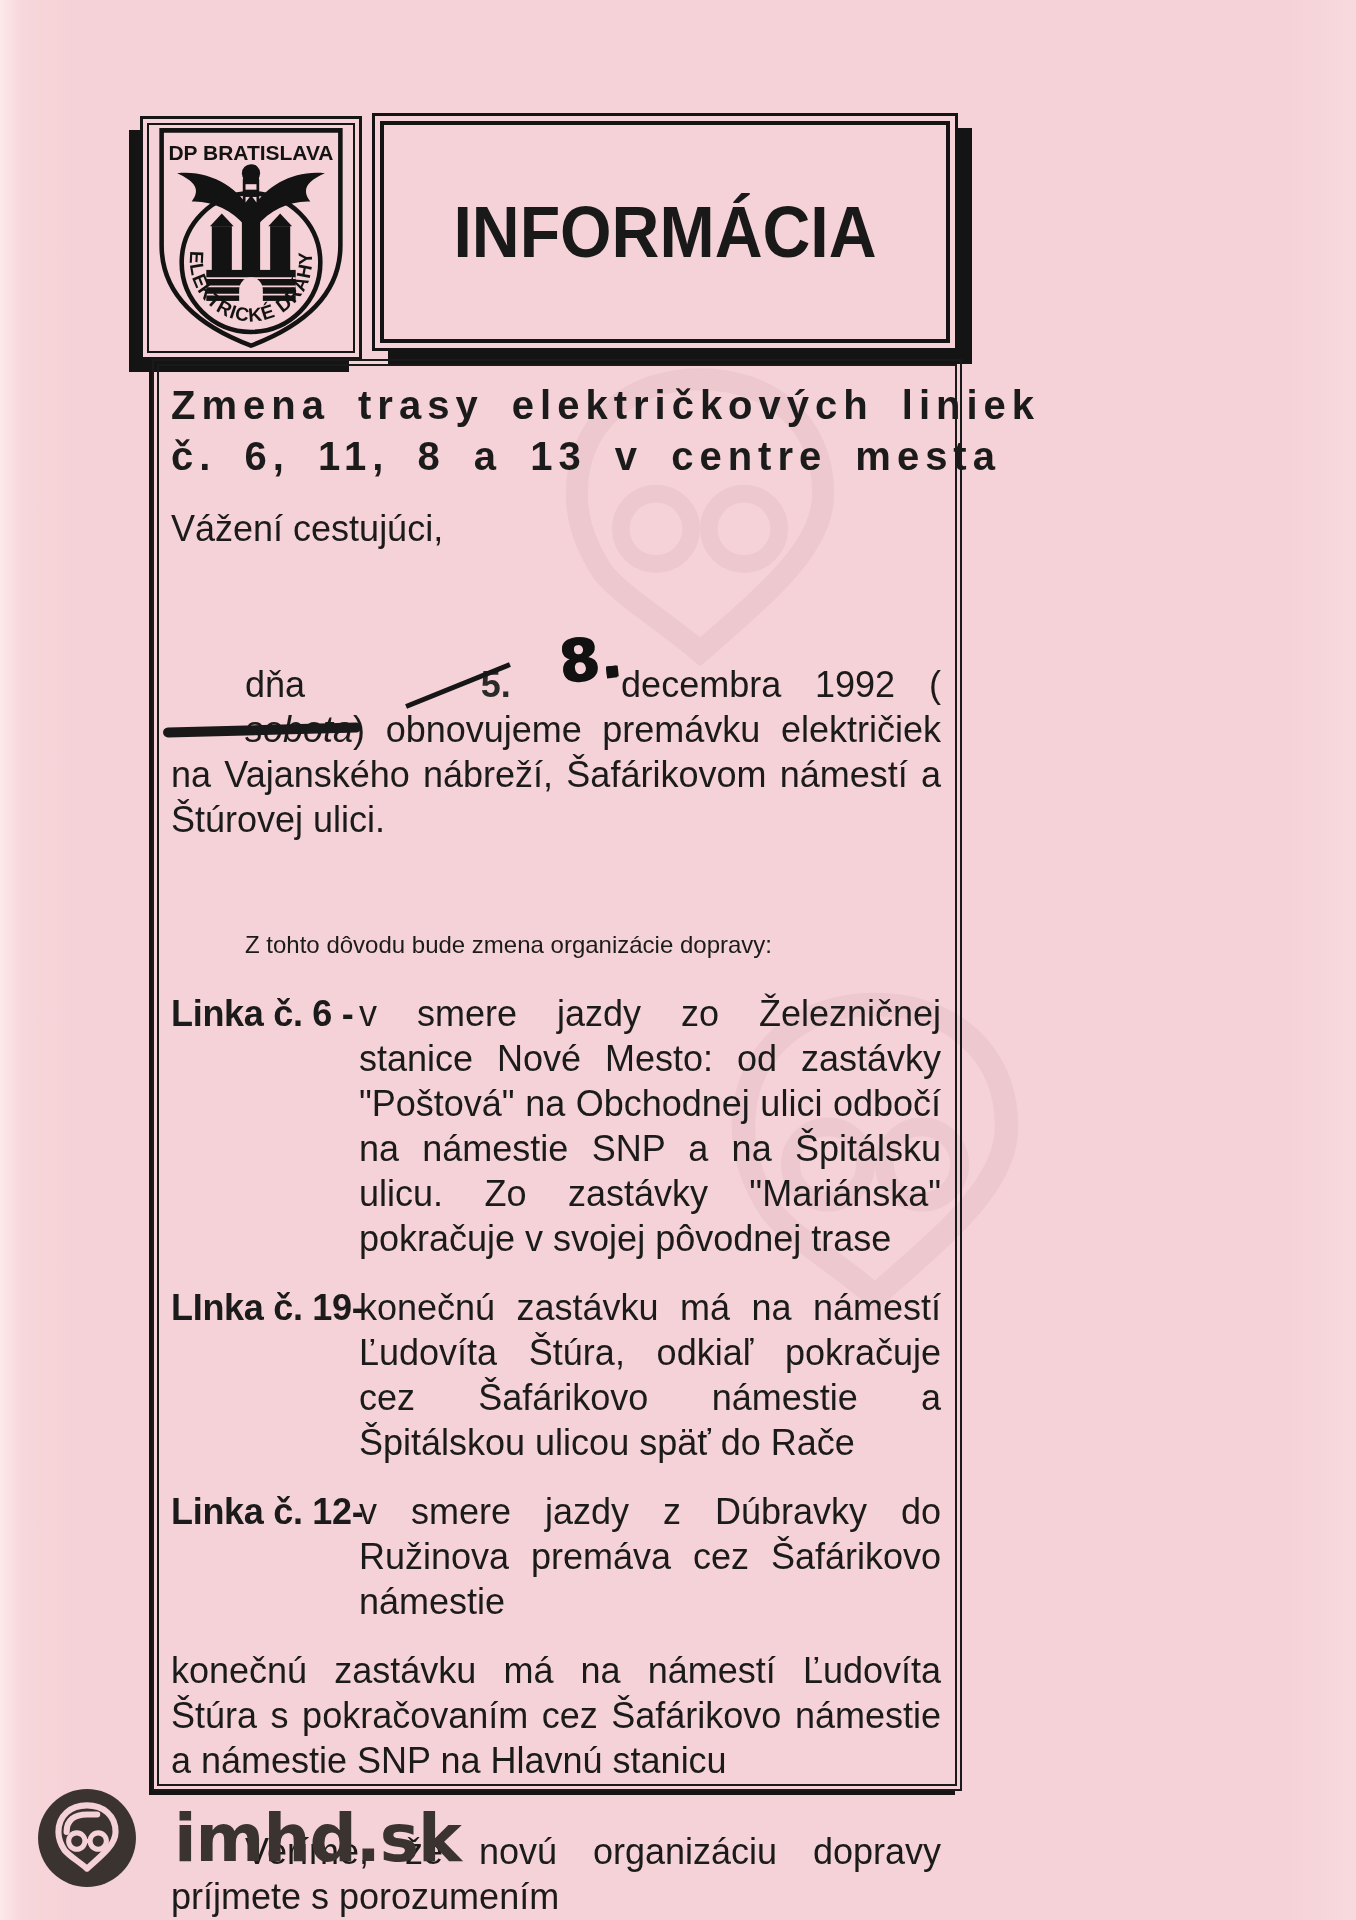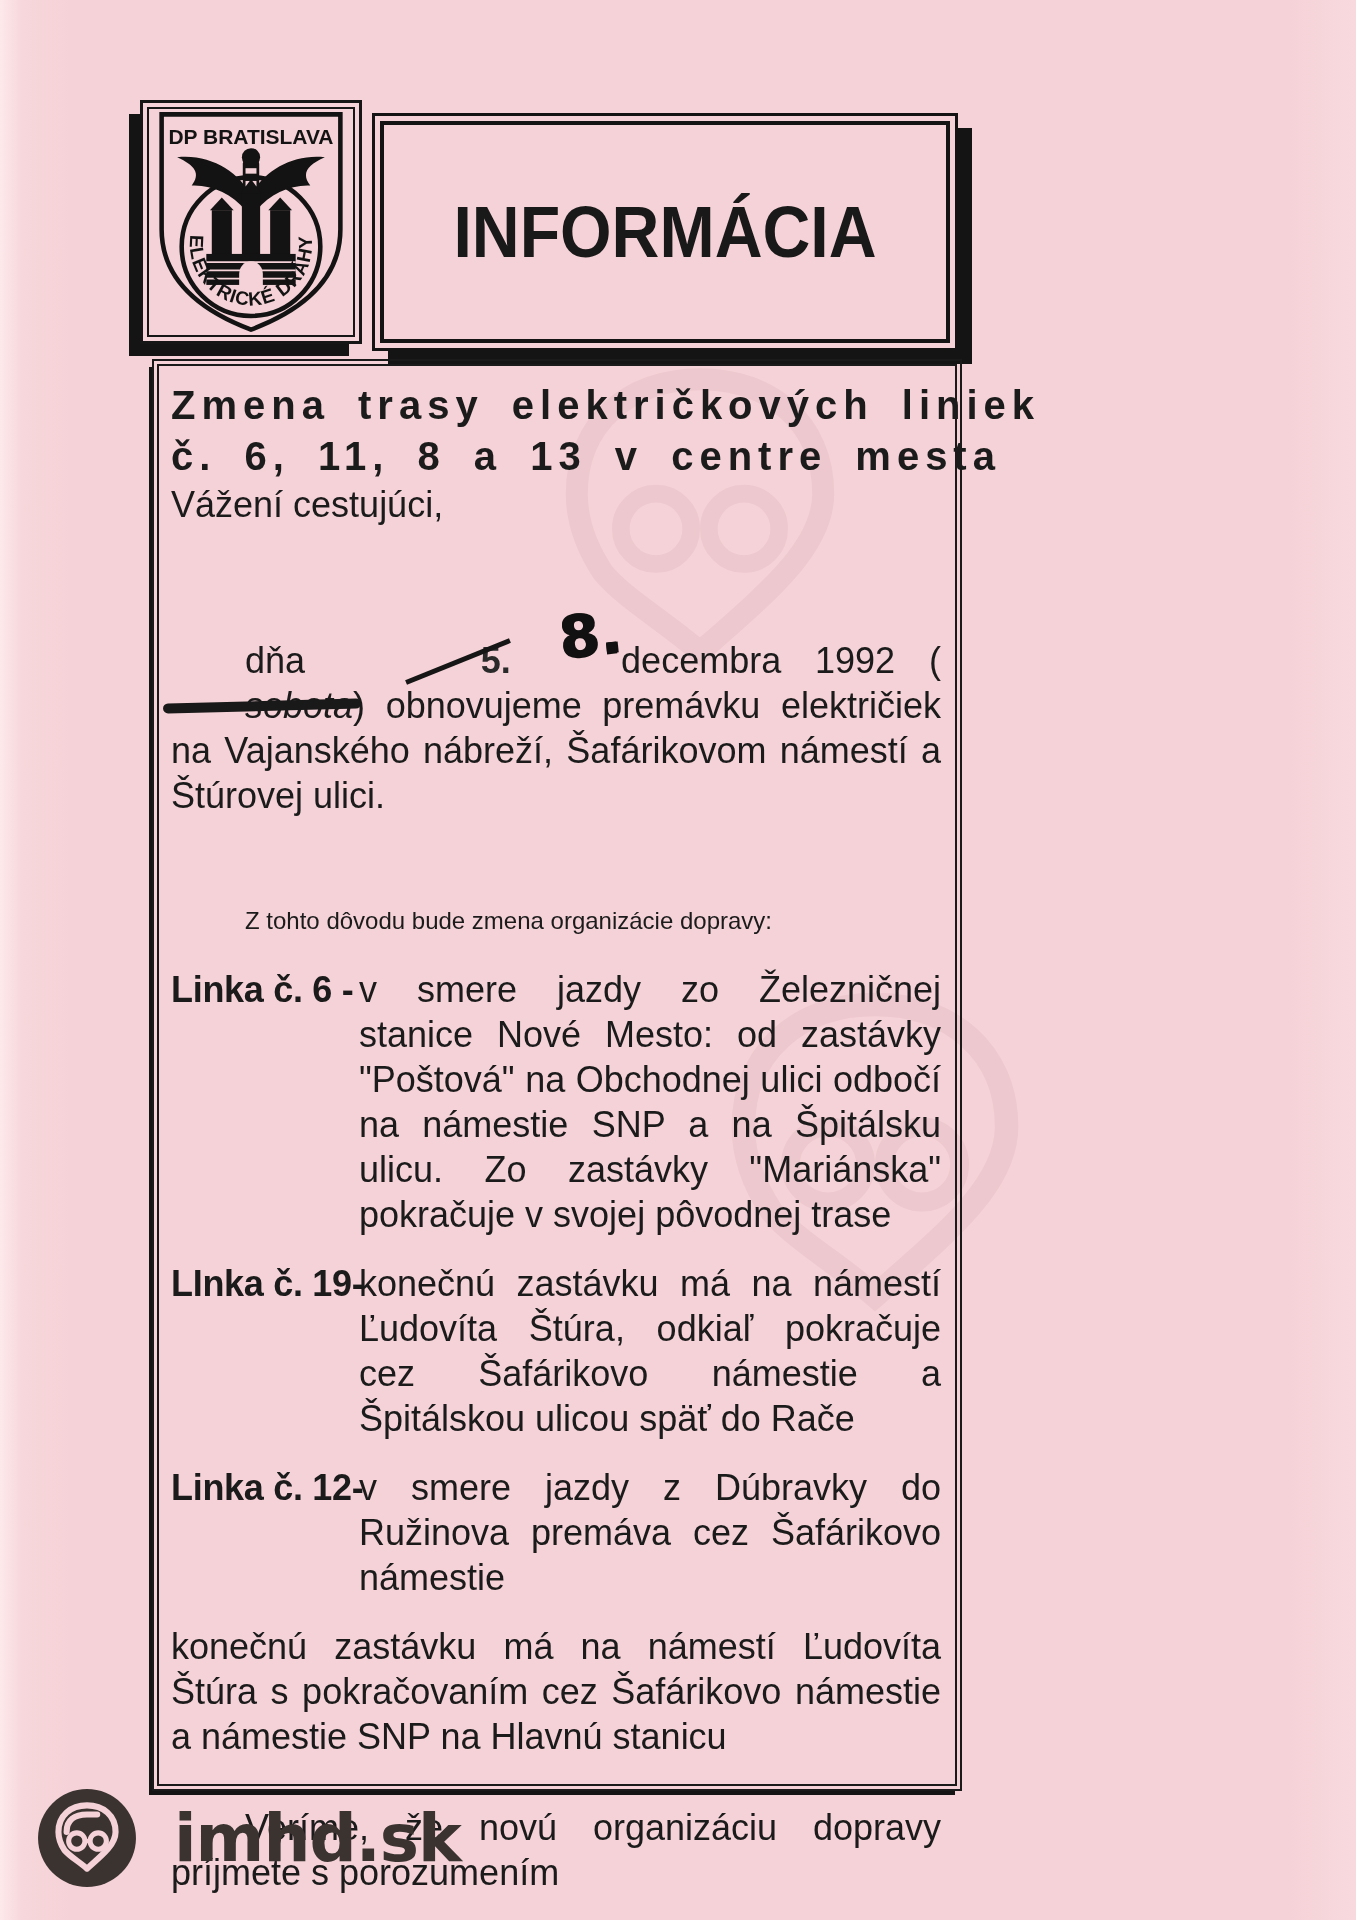--- a/index.html
+++ b/index.html
@@ -11,21 +11,21 @@
   }
   .page{
     position:relative;width:1356px;height:1920px;overflow:hidden;
     background:linear-gradient(90deg,#fde9eb 0px,#f7d7db 22px,#f5d2d7 70px,#f5d2d7 1290px,#f8dade 1356px);
   }
   
   .wm{position:absolute;opacity:0.07;pointer-events:none;}
 
   
   .logo-box{
-    position:absolute;left:140px;top:100px;width:222px;height:244px;
+    position:absolute;left:140px;top:116px;width:222px;height:244px;
     border:3px solid #161616;box-sizing:border-box;
     box-shadow:-12px 13px 0 -1px #141414;
     background:transparent;
   }
   .logo-box .inner{
     position:absolute;left:4px;top:4px;right:4px;bottom:4px;
     border:2px solid #161616;
     display:flex;align-items:center;justify-content:center;
   }
 
@@ -49,21 +49,21 @@
   .notice-box{
     position:absolute;left:152px;top:359px;width:810px;height:1432px;
     border:7px double #1a1a1a;box-sizing:border-box;
     box-shadow:-5px 6px 0 -2px #141414;
     padding:14px 14px 0 12px;
   }
   .doc-title{
     text-align:center;font-weight:bold;font-size:40px;line-height:51px;
     letter-spacing:6px;word-spacing:11px;white-space:nowrap;
   }
-  .salutation{margin:0 0 0 0;font-size:36px;line-height:45px;}
+  .salutation{margin:24px 0 0 0;font-size:36px;line-height:45px;}
   .p-intro{
     margin:104px 0 0 0;font-size:36px;line-height:45px;
     text-align:justify;text-indent:74px;
   }
   .struck-date{
     position:relative;display:inline-block;font-weight:bold;color:#2a2a2a;
   }
   .struck-date::after{
     content:"";position:absolute;left:-5px;right:-3px;top:46%;
     border-top:5px solid #161616;transform:rotate(-22deg);

